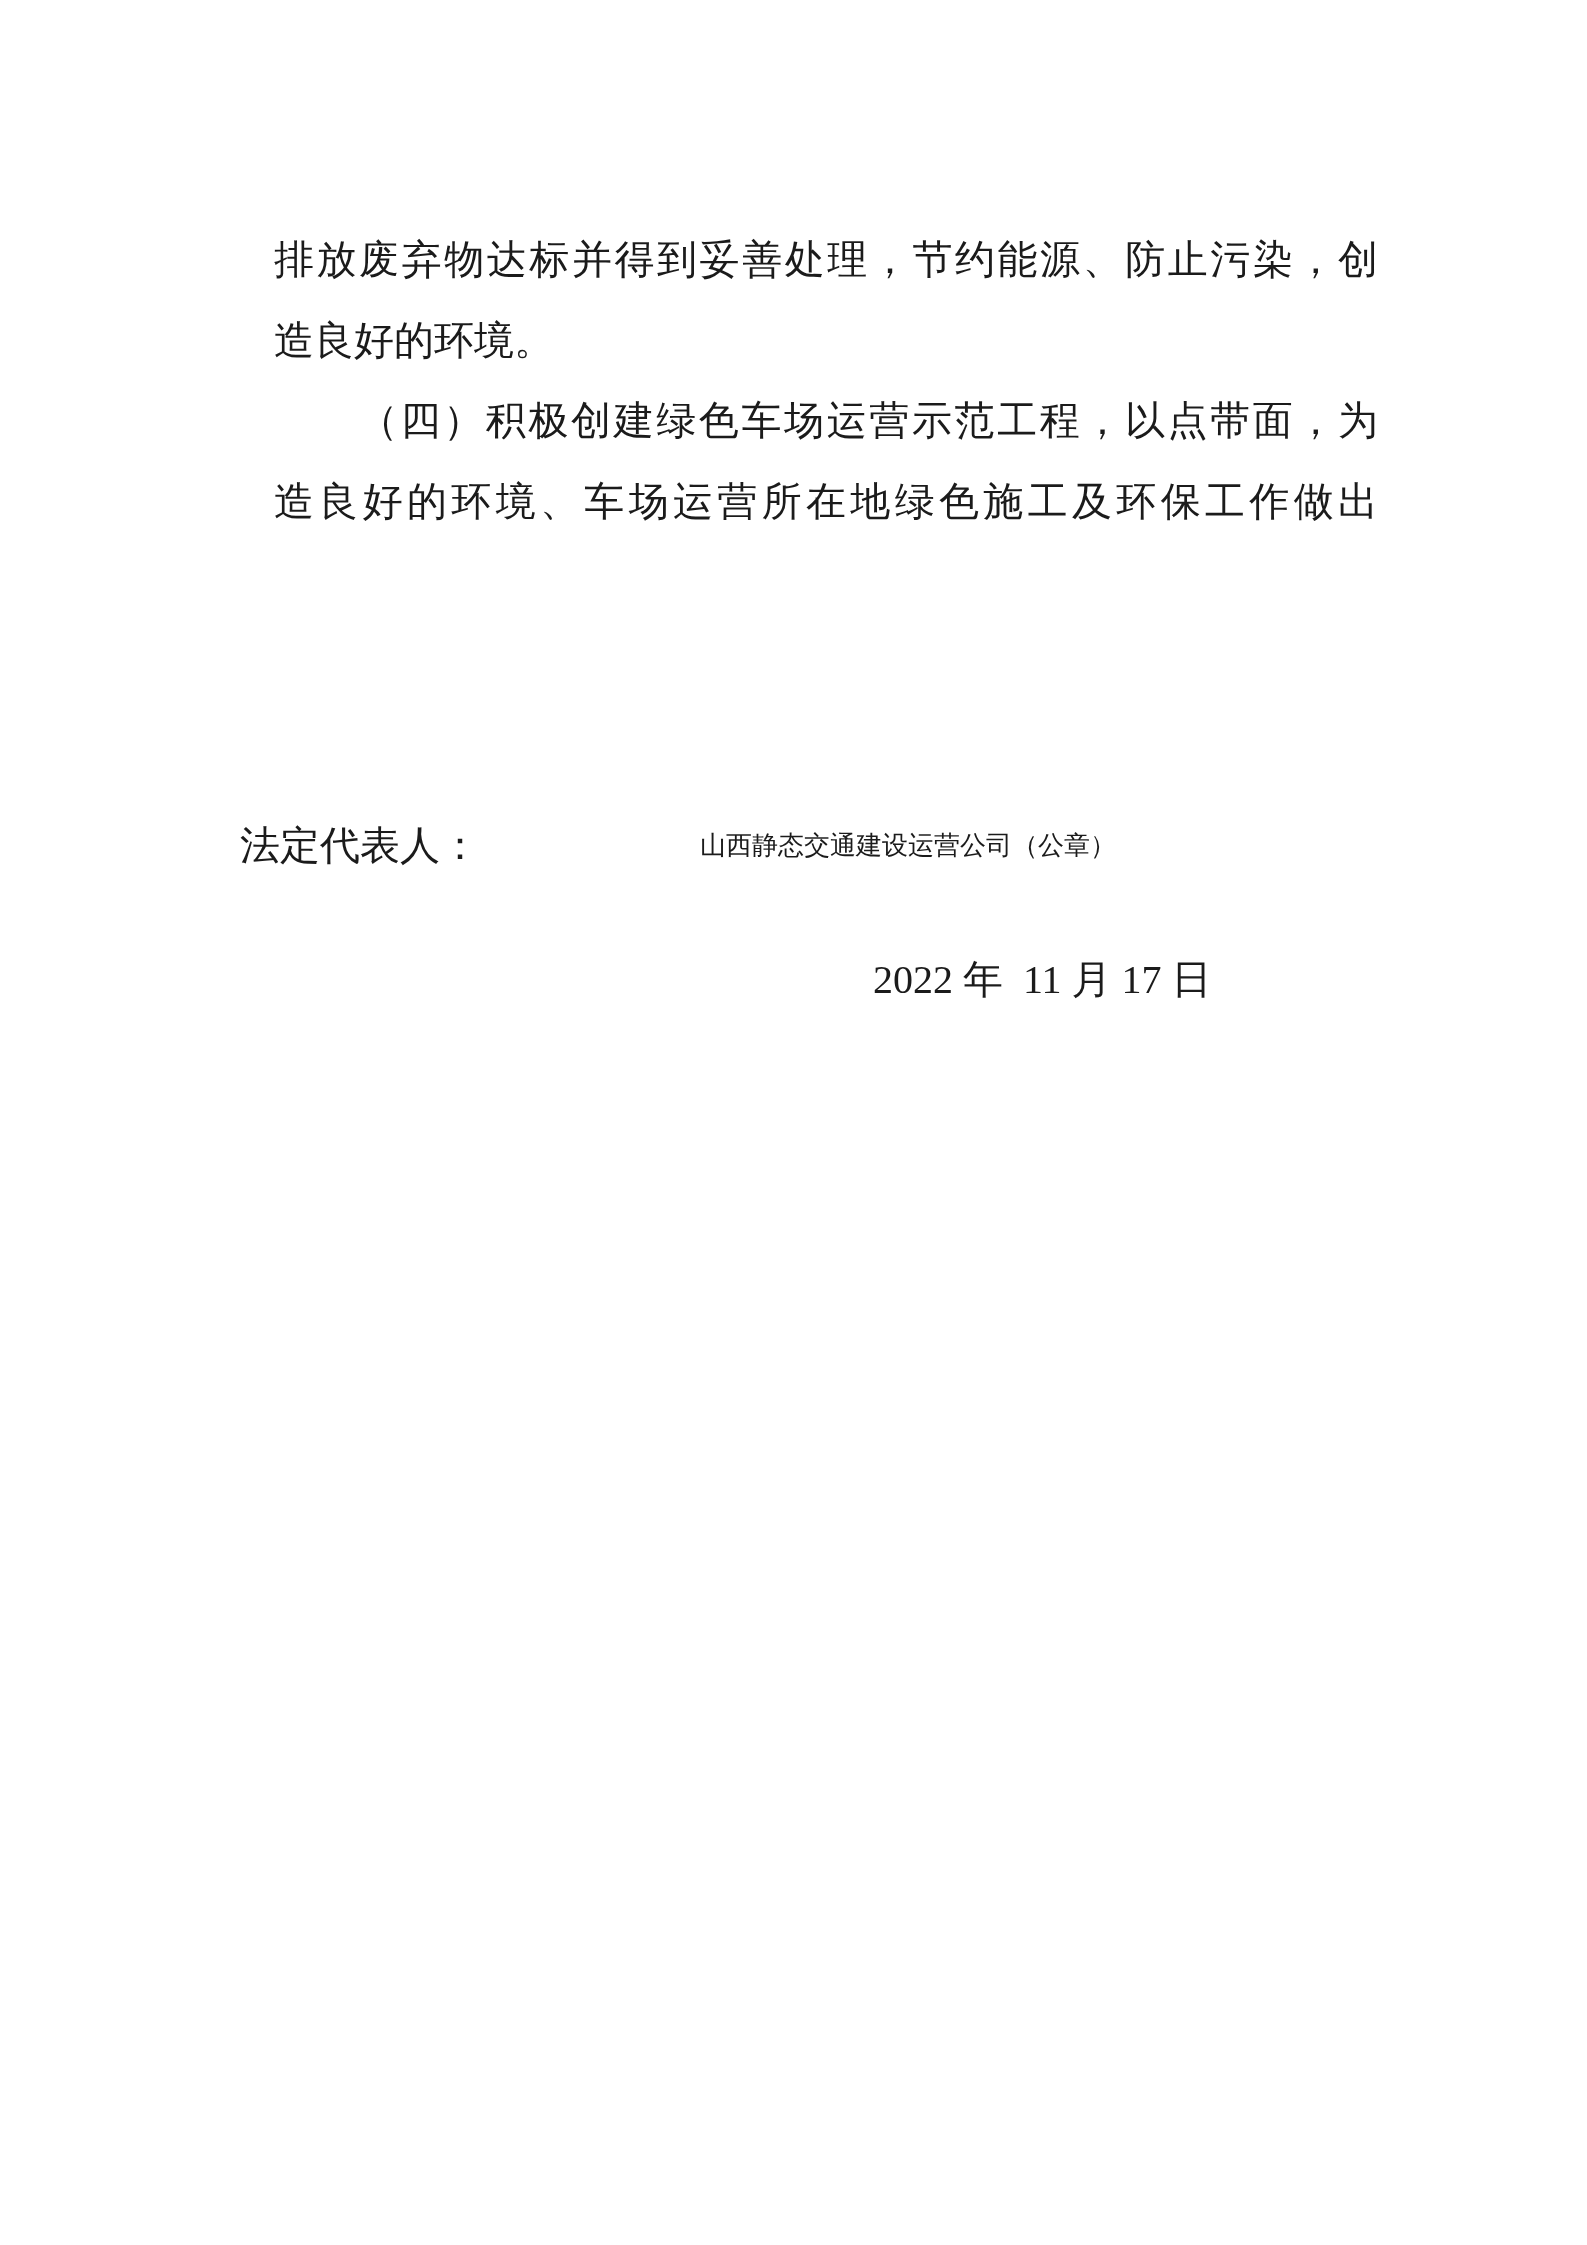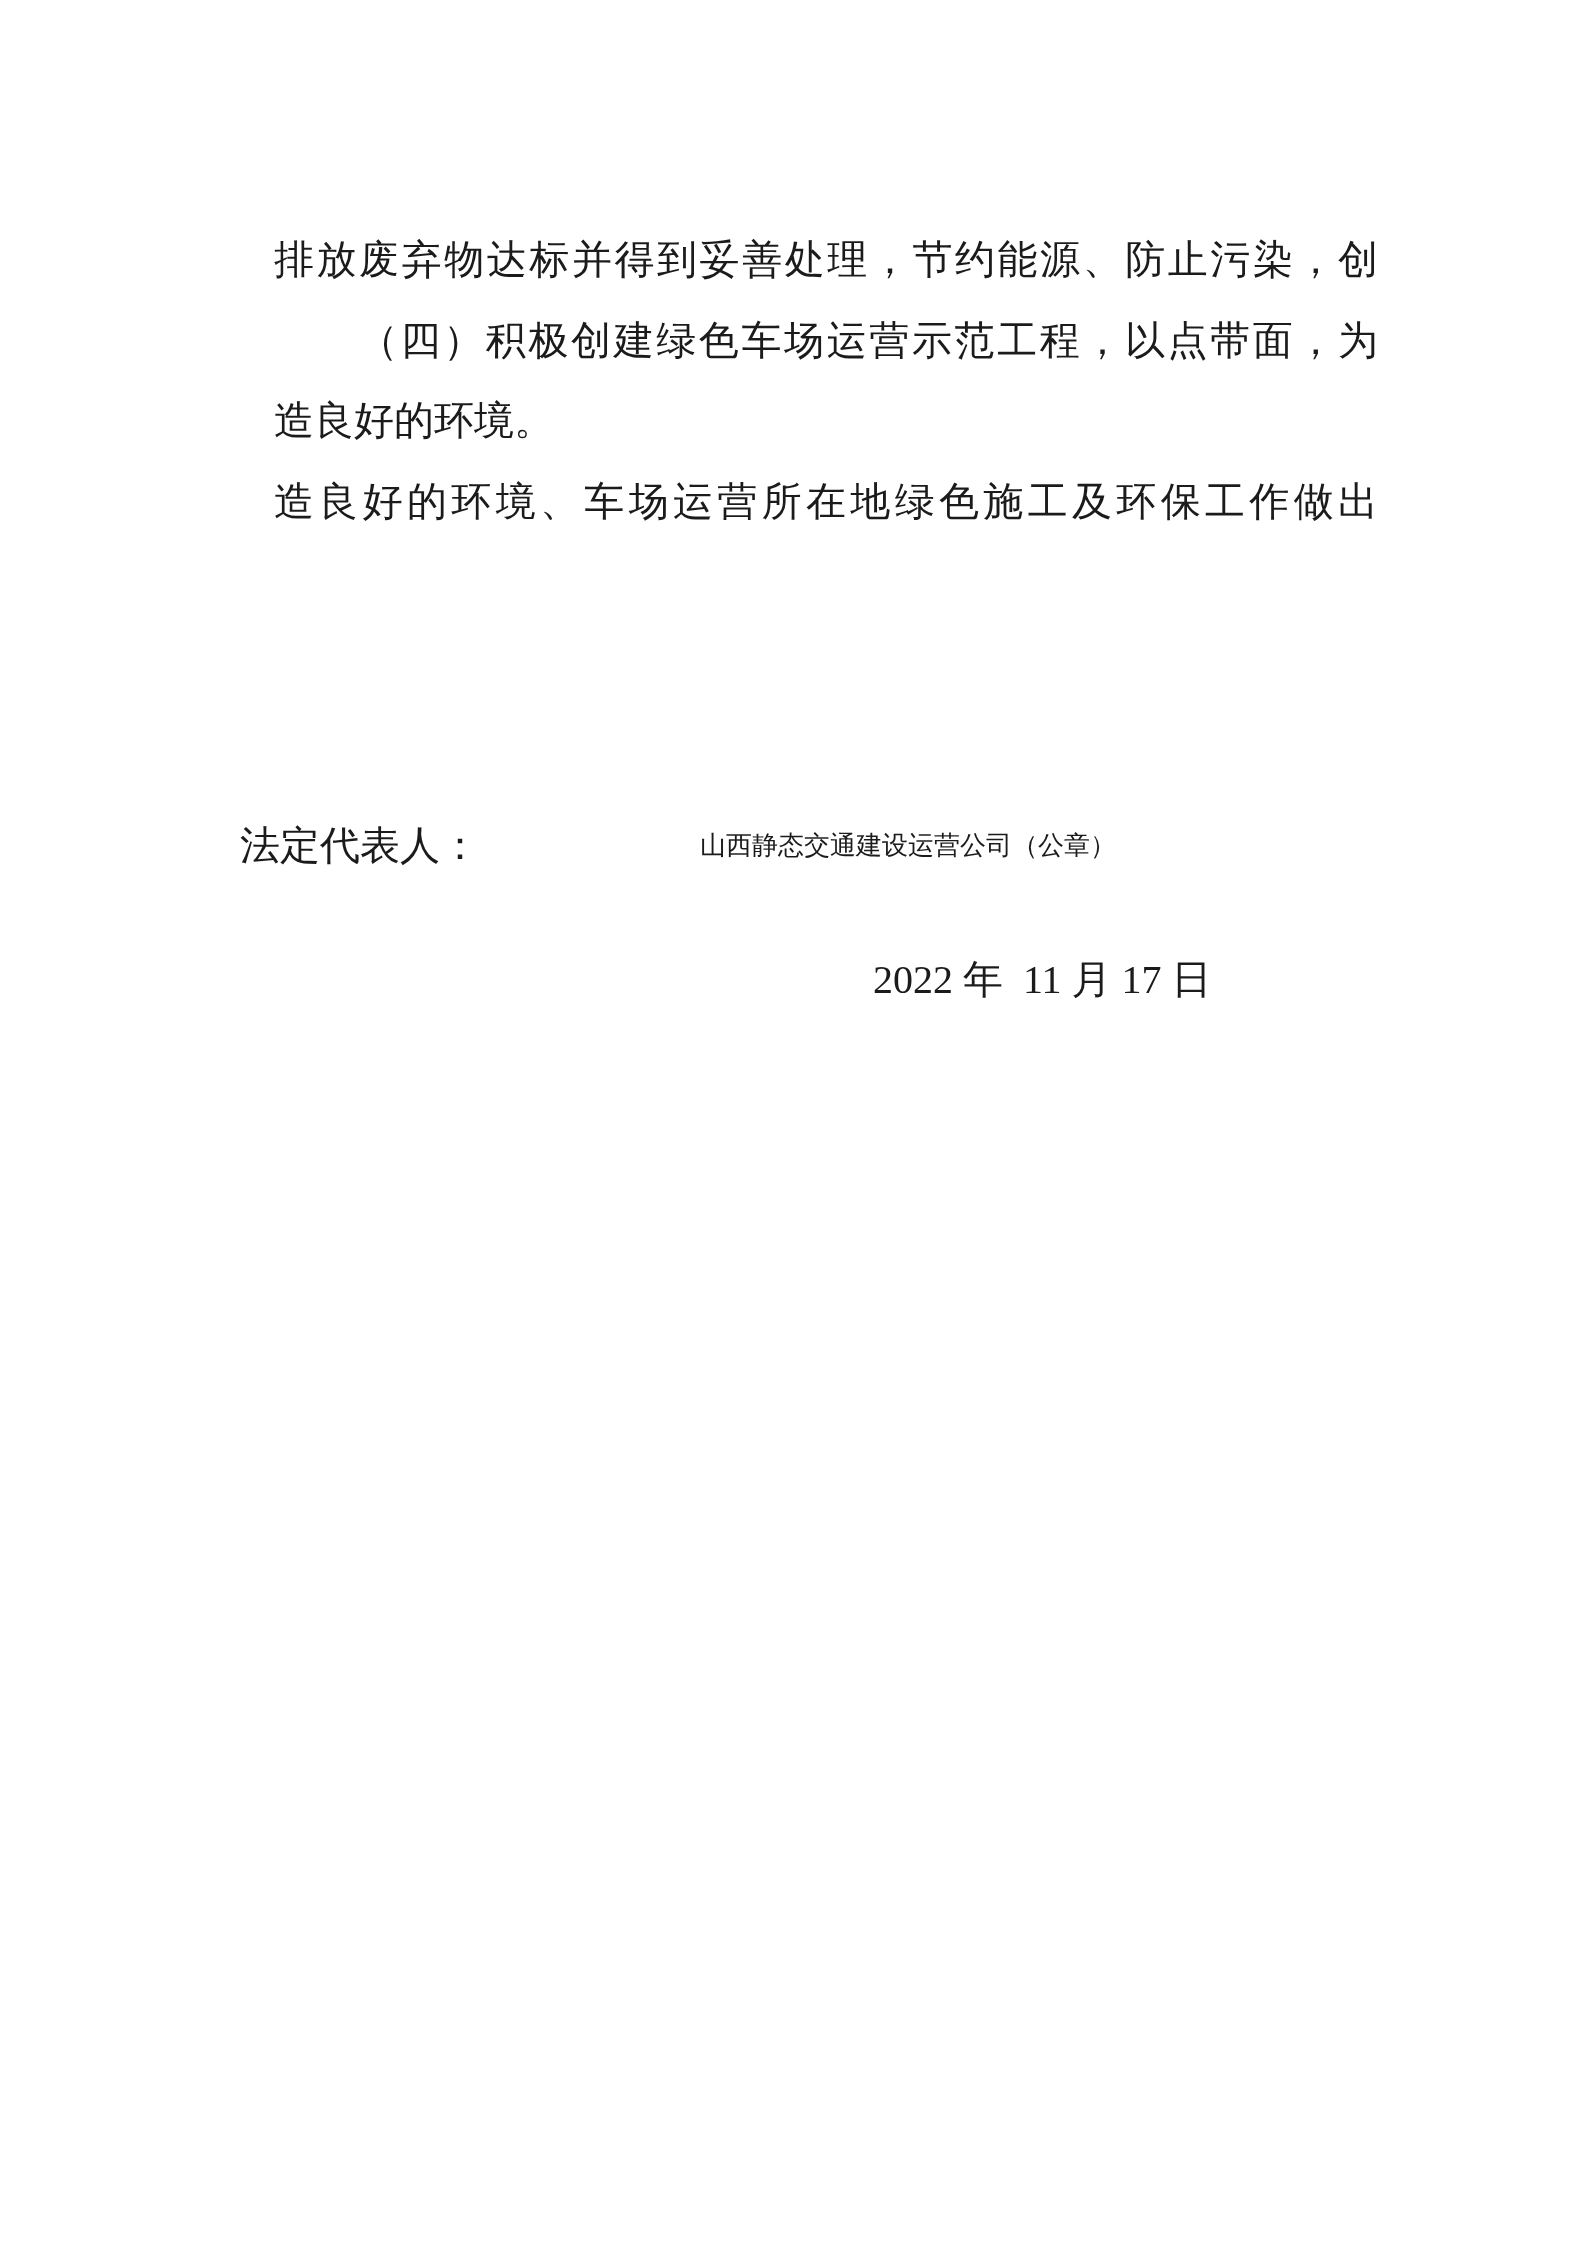--- a/index.html
+++ b/index.html
@@ -76,22 +76,22 @@
     white-space: pre;
   }
 </style>
 </head>
 <body>
 
 <div class="page">
 
   <div class="doc-body">
     <div class="line just">排放废弃物达标并得到妥善处理，节约能源、防止污染，创</div>
+    <div class="line">造良好的环境。</div>
     <div class="line just indent">（四）积极创建绿色车场运营示范工程，以点带面，为</div>
-    <div class="line">造良好的环境。</div>
     <div class="line just">造良好的环境、车场运营所在地绿色施工及环保工作做出</div>
   </div>
 
   <div class="sig-row">
     <span class="sig-label">法定代表人：</span>
     <span class="sig-company">山西静态交通建设运营公司（公章）</span>
   </div>
 
   <div class="date-row">
     <span class="date-text">2022 年  11 月 17 日</span>

